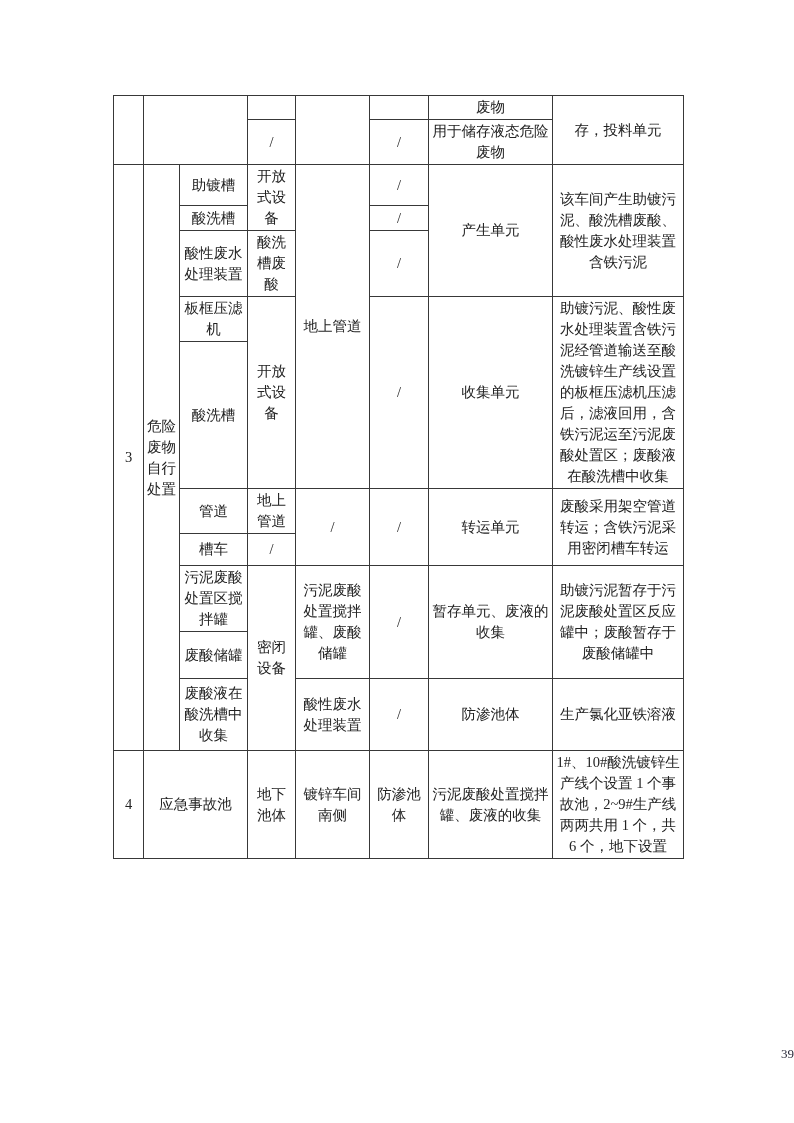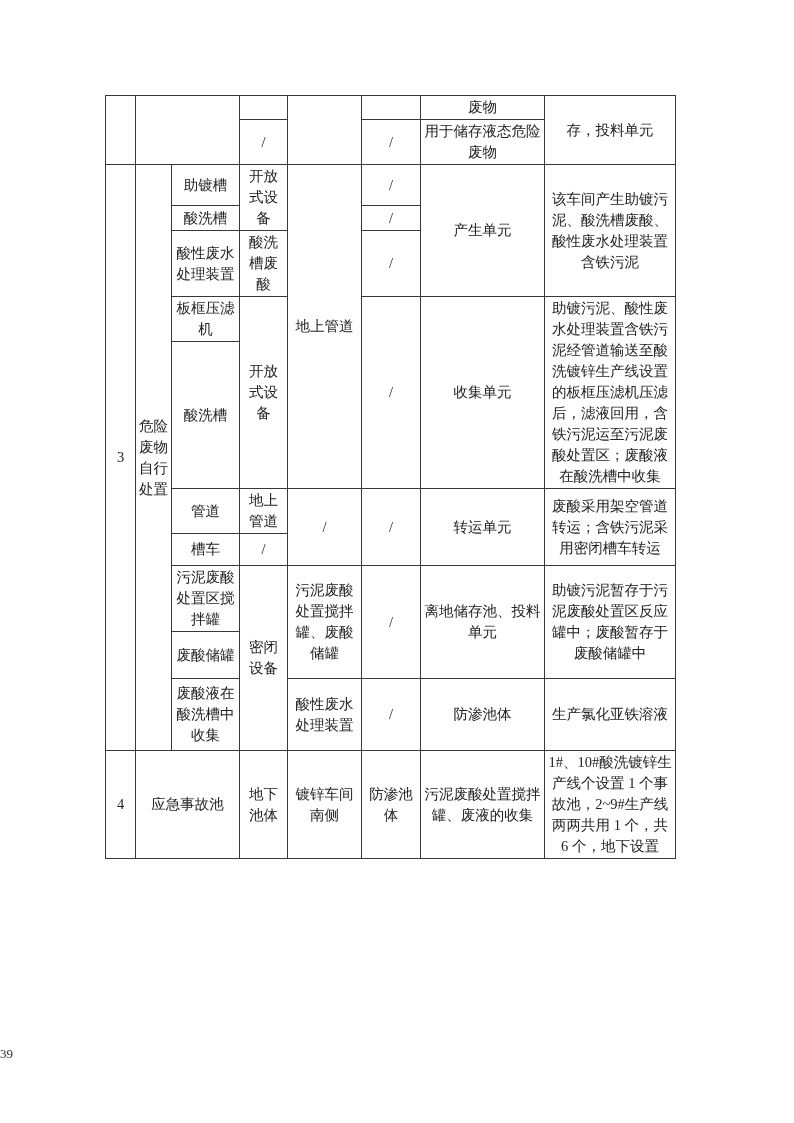--- a/index.html
+++ b/index.html
@@ -11,21 +11,21 @@
     position: relative;
     width: 794px;
     height: 1123px;
     background: #ffffff;
     overflow: hidden;
     font-family: "Liberation Serif", "DejaVu Serif", serif;
     color: #222222;
   }
   table.doc-table {
     position: absolute;
-    left: 105px;
+    left: 113px;
     top: 95px;
     border-collapse: collapse;
     table-layout: fixed;
     width: 570px;
     border-radius: 9px;
   }
   table.doc-table td {
     border: 1px solid #383838;
     text-align: center;
     vertical-align: middle;
@@ -36,21 +36,21 @@
   }
   td.remark {
     text-align: justify;
     text-align-last: center;
   }
   .page-num {
     position: absolute;
     top: 1046px;
     left: 0;
     width: 100%;
-    text-align: left;
+    text-align: right;
     font-size: 13px;
     color: #2a2a3a;
   }
 </style>
 </head>
 <body>
 
 <div class="page">
 
   <table class="doc-table">
@@ -128,21 +128,21 @@
       <tr style="height:32px">
         <td>槽车</td>
         <td>/</td>
       </tr>
 
       <tr style="height:66px">
         <td>污泥废酸处置区搅拌罐</td>
         <td rowspan="3">密闭设备</td>
         <td rowspan="2">污泥废酸处置搅拌罐、废酸储罐</td>
         <td rowspan="2">/</td>
-        <td rowspan="2">离地储存池、投料单元</td>
+        <td rowspan="2">暂存单元、废液的收集</td>
         <td rowspan="2" class="remark">助镀污泥暂存于污泥废酸处置区反应罐中；废酸暂存于废酸储罐中</td>
       </tr>
 
       <tr style="height:47px">
         <td>废酸储罐</td>
       </tr>
 
       <tr style="height:72px">
         <td>废酸液在酸洗槽中收集</td>
         <td>酸性废水处理装置</td>

